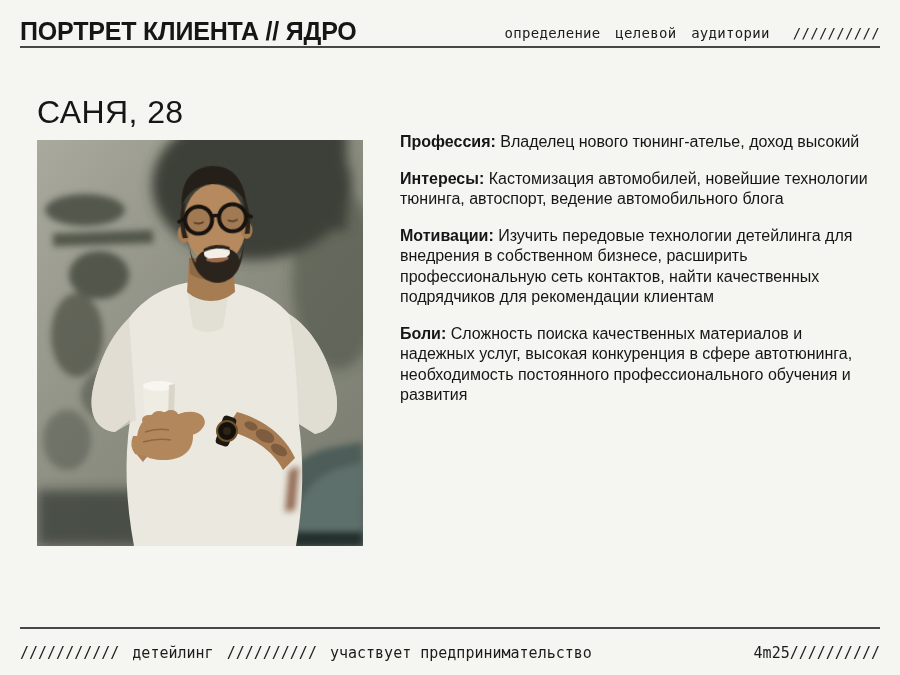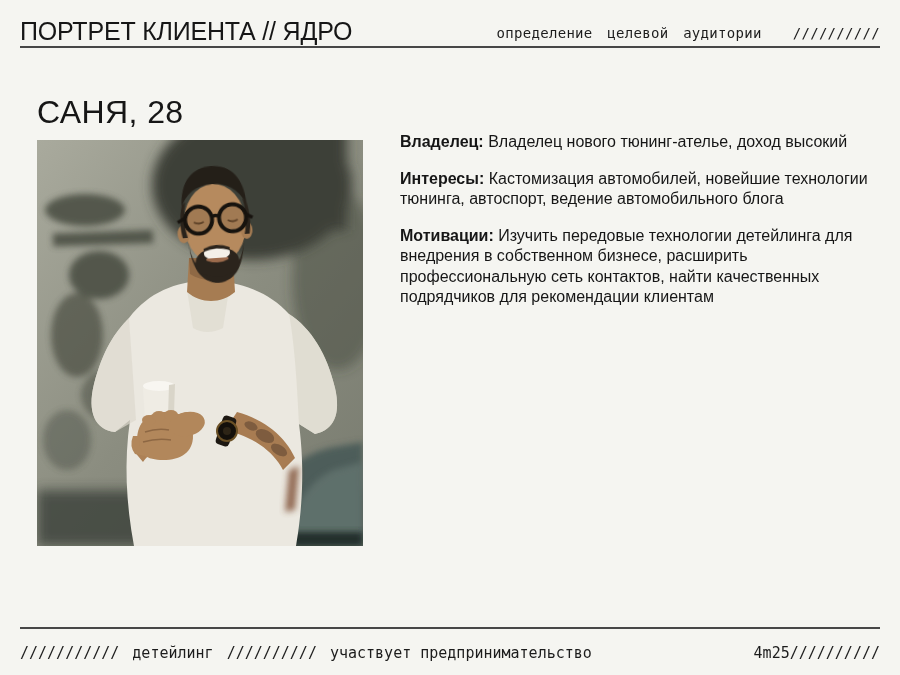--- a/index.html
+++ b/index.html
@@ -6,29 +6,29 @@
   .slide{
     position:relative;
     width:900px;height:675px;
     background:#f5f5f1;
     font-family:"Liberation Sans","DejaVu Sans",sans-serif;
     color:#161616;
     overflow:hidden;
   }
   .hdr-title{
     position:absolute;left:20px;top:17px;
-    font-size:25px;font-weight:400;letter-spacing:-.2px;
+    font-size:25px;font-weight:700;letter-spacing:-.2px;
     white-space:nowrap;
   }
   .hdr-meta{
     position:absolute;right:20px;top:25px;
     font-family:"DejaVu Sans Mono",monospace;
     font-size:14px;letter-spacing:.3px;word-spacing:6px;
     color:#1c1c1c;white-space:nowrap;
-    display:flex;align-items:baseline;gap:31px;
+    display:flex;align-items:baseline;gap:23px;
   }
   .rule{
     position:absolute;left:20px;right:20px;height:2px;background:#474747;
   }
   .rule.top{top:46px;}
   .rule.bottom{top:627px;}
   .name{
     position:absolute;left:37px;top:94px;
     font-size:32px;font-weight:500;letter-spacing:.4px;
   }
@@ -188,23 +188,24 @@
           <circle cx="190" cy="291" r="10" fill="#14100b" stroke="#6b5126" stroke-width="2"></circle>
           <circle cx="190" cy="291" r="4" fill="#2d2416"></circle>
         </g>
       </g>
 
       <path d="M252 330 L262 326 L258 370 L248 372 Z" fill="#7a4a2e" opacity="0.8" filter="url(#b3)"></path>
     </svg>
   </div>
 
   <div class="content">
-    <p><b>Владелец:</b> <span>Владелец нового тюнинг-ателье, доход высокий</span></p>
+    <p><b>Профессия:</b> <span>Владелец нового тюнинг-ателье, доход высокий</span></p>
     <p><b>Интересы:</b> <span>Кастомизация автомобилей, новейшие технологии тюнинга, автоспорт, ведение автомобильного блога</span></p>
     <p><b>Мотивации:</b> <span>Изучить передовые технологии детейлинга для внедрения в собственном бизнесе, расширить профессиональную сеть контактов, найти качественных подрядчиков для рекомендации клиентам</span></p>
+    <p><b>Боли:</b> <span>Сложность поиска качественных материалов и надежных услуг, высокая конкуренция в сфере автотюнинга, необходимость постоянного профессионального обучения и развития</span></p>
   </div>
 
   <div class="rule bottom"></div>
   <div class="ftr">
     <div class="ftr-left">
       <span>///////////</span>
       <span>детейлинг</span>
       <span>//////////</span>
       <span>участвует предпринимательство</span>
     </div>

